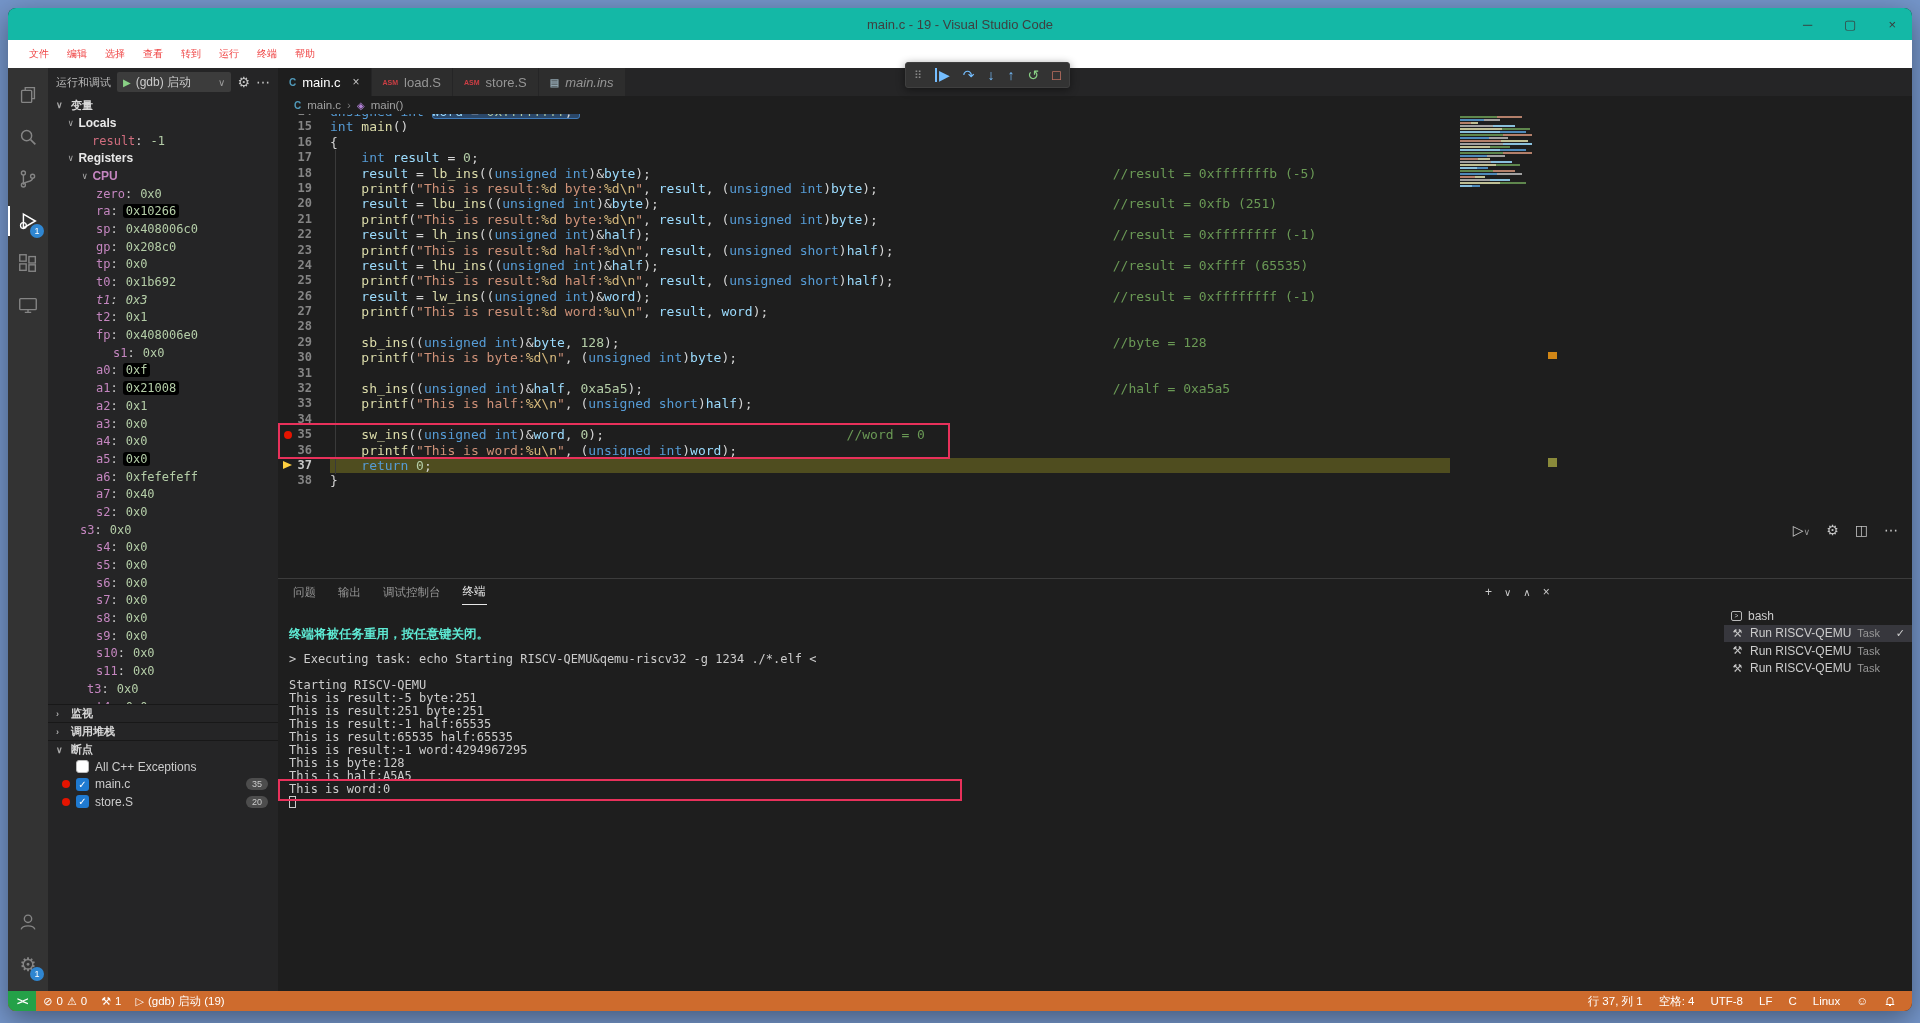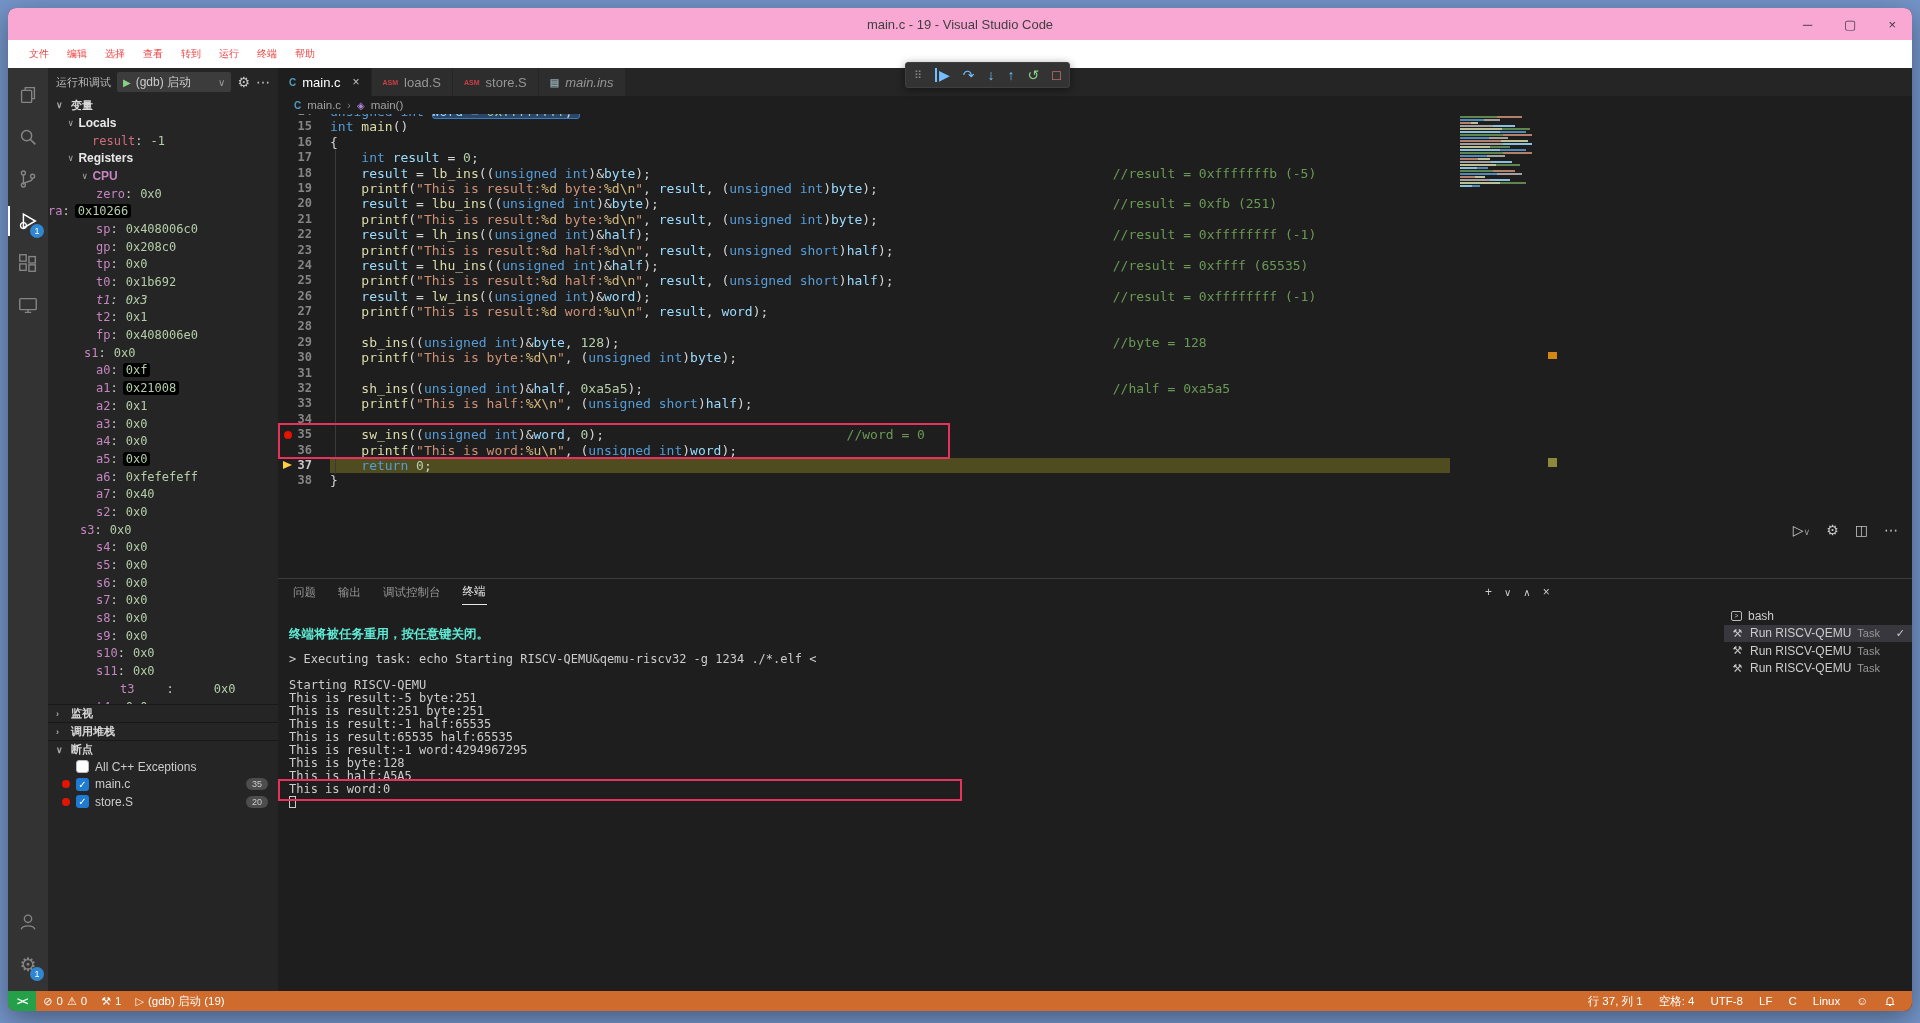--- a/index.html
+++ b/index.html
@@ -1,20 +1,20 @@
 <!DOCTYPE html>
 <html><head>
 <meta charset="utf-8">
 <style>
 *{margin:0;padding:0;box-sizing:border-box}
 html,body{width:1920px;height:1023px;font-family:"Liberation Sans",sans-serif;overflow:hidden}
 .desktop{position:relative;width:1920px;height:1023px;background:#7495c9;overflow:hidden}
 .window{position:absolute;left:8px;top:8px;width:1904px;height:1003px;border-radius:8px;overflow:hidden;background:#1e1e1e;display:flex;flex-direction:column;box-shadow:0 8px 28px rgba(0,0,0,.4)}
 
-.titlebar{height:32px;background:#f9a8d4;position:relative;flex:none}
+.titlebar{height:32px;background:#14b8a6;position:relative;flex:none}
 .titlebar .title{position:absolute;left:50%;top:50%;transform:translate(-50%,-50%);font-size:13px;color:#3f3f3f}
 .win-controls{position:absolute;right:16px;top:0;height:100%;display:flex;gap:32px;align-items:center;color:#3a3a3a;font-size:13px}
 .win-controls span{cursor:default}
 .menubar{height:28px;background:#ffffff;display:flex;align-items:center;padding-left:12px;flex:none}
 .menu-item{font-size:10px;color:#ef4444;padding:3px 9px;cursor:default}
 
 .main{flex:1;display:flex;min-height:0;background:#1e1e1e}
 
 .activitybar{width:40px;background:#333333;flex:none;display:flex;flex-direction:column;align-items:center;padding-top:6px;position:relative;z-index:5}
 .ab-icon{width:40px;height:42px;display:flex;align-items:center;justify-content:center;position:relative;color:#858585}
@@ -233,21 +233,21 @@
             </div>
             <div class="trow" style="padding-left: 34px;">
               <span class="chev">∨</span>
               <span class="glabel pink">CPU</span>
             </div>
             <div class="trow" style="padding-left: 48px;">
               <span class="vname">zero</span>
               <span class="vcolon">:</span>
               <span class="vval">0x0</span>
             </div>
-            <div class="trow" style="">
+            <div class="trow" style="padding-left: 48px;">
               <span class="vname">ra</span>
               <span class="vcolon">:</span>
               <span class="vval hl">0x10266</span>
             </div>
             <div class="trow" style="padding-left: 48px;">
               <span class="vname">sp</span>
               <span class="vcolon">:</span>
               <span class="vval">0x408006c0</span>
             </div>
             <div class="trow" style="padding-left: 48px;">
@@ -273,21 +273,21 @@
             <div class="trow" style="padding-left: 48px;">
               <span class="vname">t2</span>
               <span class="vcolon">:</span>
               <span class="vval">0x1</span>
             </div>
             <div class="trow" style="padding-left: 48px;">
               <span class="vname">fp</span>
               <span class="vcolon">:</span>
               <span class="vval">0x408006e0</span>
             </div>
-            <div class="trow" style="padding-left: 36px;">
+            <div class="trow" style="padding-left: 65px;">
               <span class="vname">s1</span>
               <span class="vcolon">:</span>
               <span class="vval">0x0</span>
             </div>
             <div class="trow" style="padding-left: 48px;">
               <span class="vname">a0</span>
               <span class="vcolon">:</span>
               <span class="vval hl">0xf</span>
             </div>
             <div class="trow" style="padding-left: 48px;">
@@ -368,21 +368,21 @@
             <div class="trow" style="padding-left: 48px;">
               <span class="vname">s10</span>
               <span class="vcolon">:</span>
               <span class="vval">0x0</span>
             </div>
             <div class="trow" style="padding-left: 48px;">
               <span class="vname">s11</span>
               <span class="vcolon">:</span>
               <span class="vval">0x0</span>
             </div>
-            <div class="trow" style="padding-left: 72px; gap: 32px;">
+            <div class="trow" style="padding-left: 39px;">
               <span class="vname">t3</span>
               <span class="vcolon">:</span>
               <span class="vval">0x0</span>
             </div>
             <div class="trow" style="padding-left: 48px;">
               <span class="vname">t4</span>
               <span class="vcolon">:</span>
               <span class="vval">0x0</span>
             </div>
           </div>

